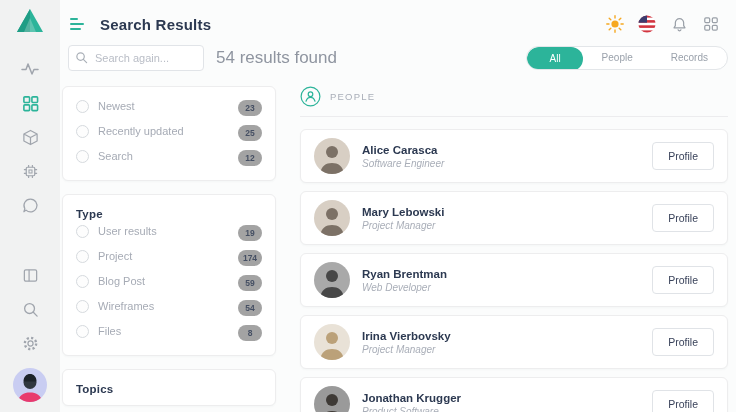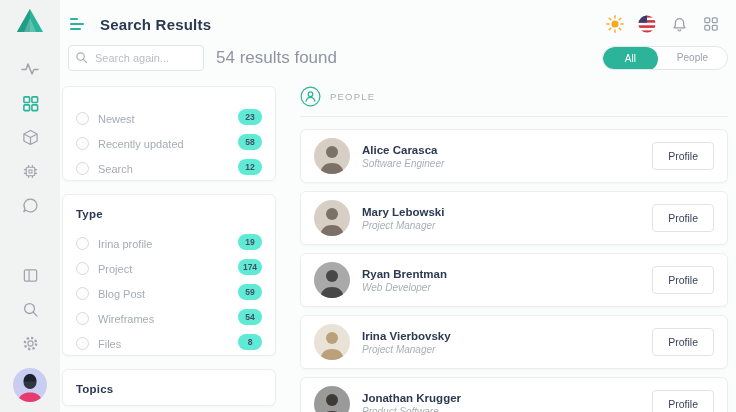--- a/index.html
+++ b/index.html
@@ -50,25 +50,25 @@
   .tab.active { background: var(--accent); color: #fff; border-radius: 12px; height: 24px; line-height: 24px; padding: 0 22px; }
   
   .content { display: flex; padding: 12px 8px 0 2px; }
   .filters-col { width: 214px; flex: none; }
   .card {
     background: #fff; border: 1px solid #ededee; border-radius: 6px;
     box-shadow: 0 1px 2px rgba(40,50,70,.03);
   }
   .filter-card { padding: 13px 13px 5px; margin-bottom: 13px; }
   .filter-title { font-size: 11.5px; font-weight: bold; color: #2c3951; margin-bottom: 5px; letter-spacing: .2px; }
-  .opt-row { display: flex; align-items: flex-end; height: 25px; cursor: pointer; }
+  .opt-row { display: flex; align-items: flex-start; height: 25px; cursor: pointer; }
   .radio { width: 13px; height: 13px; border: 1px solid #d6dade; border-radius: 50%; background: #fdfdfd; flex: none; }
   .opt-label { margin-left: 9px; font-size: 11px; color: #a6abb5; }
   .count-badge {
-    margin-left: auto; background: #5eead4; color: #454f63; font-size: 8.5px; font-weight: bold;
+    margin-left: auto; background: #a3a3a3; color: #454f63; font-size: 8.5px; font-weight: bold;
     padding: 3px 0; border-radius: 9px; min-width: 24px; text-align: center;
   }
   
   .people-col { flex: 1; margin-left: 24px; }
   .section-head { display: flex; align-items: center; padding-bottom: 9px; border-bottom: 1px solid #ececee; }
   .section-icon { width: 21px; height: 21px; color: var(--accent); }
   .section-label { margin-left: 9px; font-size: 9.5px; letter-spacing: 1.2px; color: #a9aeb8; }
   .people-list { margin-top: 12px; }
   .person-card { height: 54px; display: flex; align-items: center; padding: 0 13px; margin-bottom: 8px; }
   .ph-avatar { width: 36px; height: 36px; border-radius: 50%; overflow: hidden; flex: none; background: #ddd; }
@@ -236,50 +236,51 @@
             <circle cx="6" cy="6" r="4" fill="none" stroke="currentColor" stroke-width="1.3"></circle>
             <line x1="9" y1="9" x2="12.5" y2="12.5" stroke="currentColor" stroke-width="1.3" stroke-linecap="round"></line>
           </svg>
         </span>
         <input type="text" placeholder="Search again..." style="">
       </div>
       <span class="results-count">54 results found</span>
       <div class="tabs">
         <div class="tab active">All</div>
         <div class="tab">People</div>
+        <div class="tab">Records</div>
       </div>
     </div>
 
     <div class="content">
 
       <div class="filters-col">
 
         <div class="card filter-card">
           <div class="opt-row">
             <span class="radio"></span>
             <span class="opt-label">Newest</span>
             <span class="count-badge">23</span>
           </div>
           <div class="opt-row">
             <span class="radio"></span>
             <span class="opt-label">Recently updated</span>
-            <span class="count-badge">58</span>
+            <span class="count-badge">25</span>
           </div>
           <div class="opt-row">
             <span class="radio"></span>
             <span class="opt-label">Search</span>
             <span class="count-badge">12</span>
           </div>
         </div>
 
         <div class="card filter-card">
           <div class="filter-title">Type</div>
           <div class="opt-row">
             <span class="radio"></span>
-            <span class="opt-label">Irina profile</span>
+            <span class="opt-label">User results</span>
             <span class="count-badge">19</span>
           </div>
           <div class="opt-row">
             <span class="radio"></span>
             <span class="opt-label">Project</span>
             <span class="count-badge">174</span>
           </div>
           <div class="opt-row">
             <span class="radio"></span>
             <span class="opt-label">Blog Post</span>

